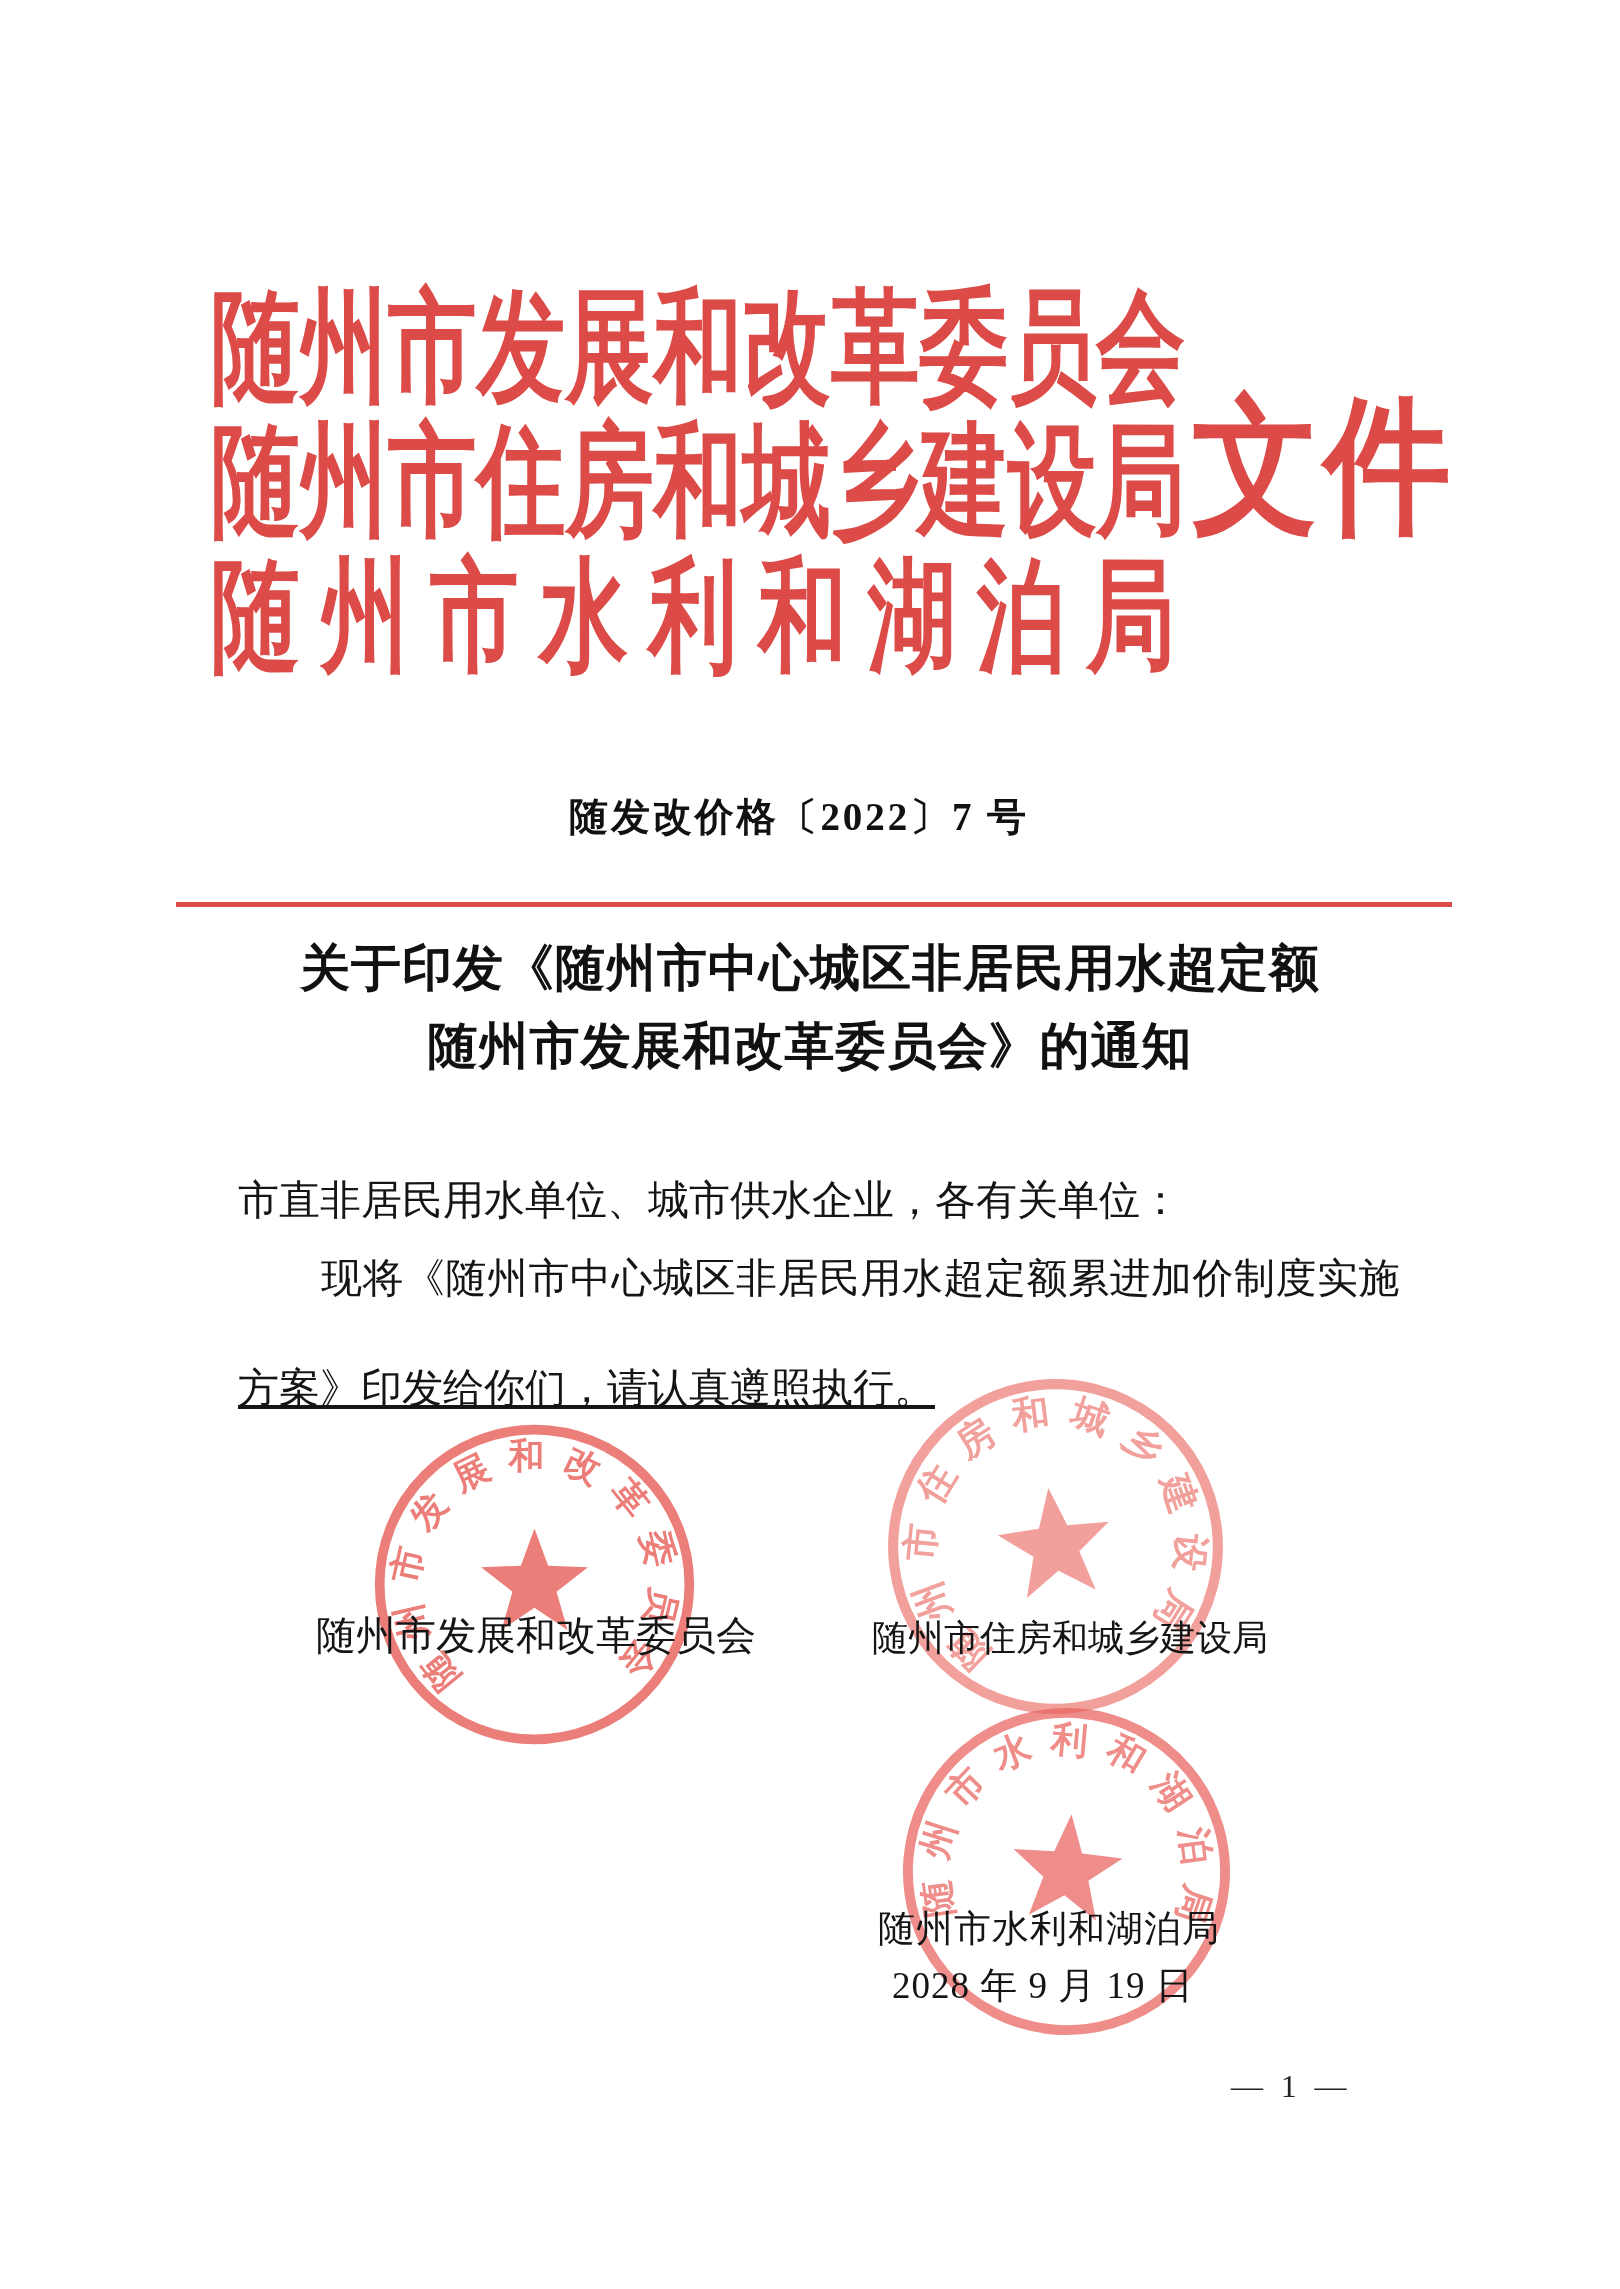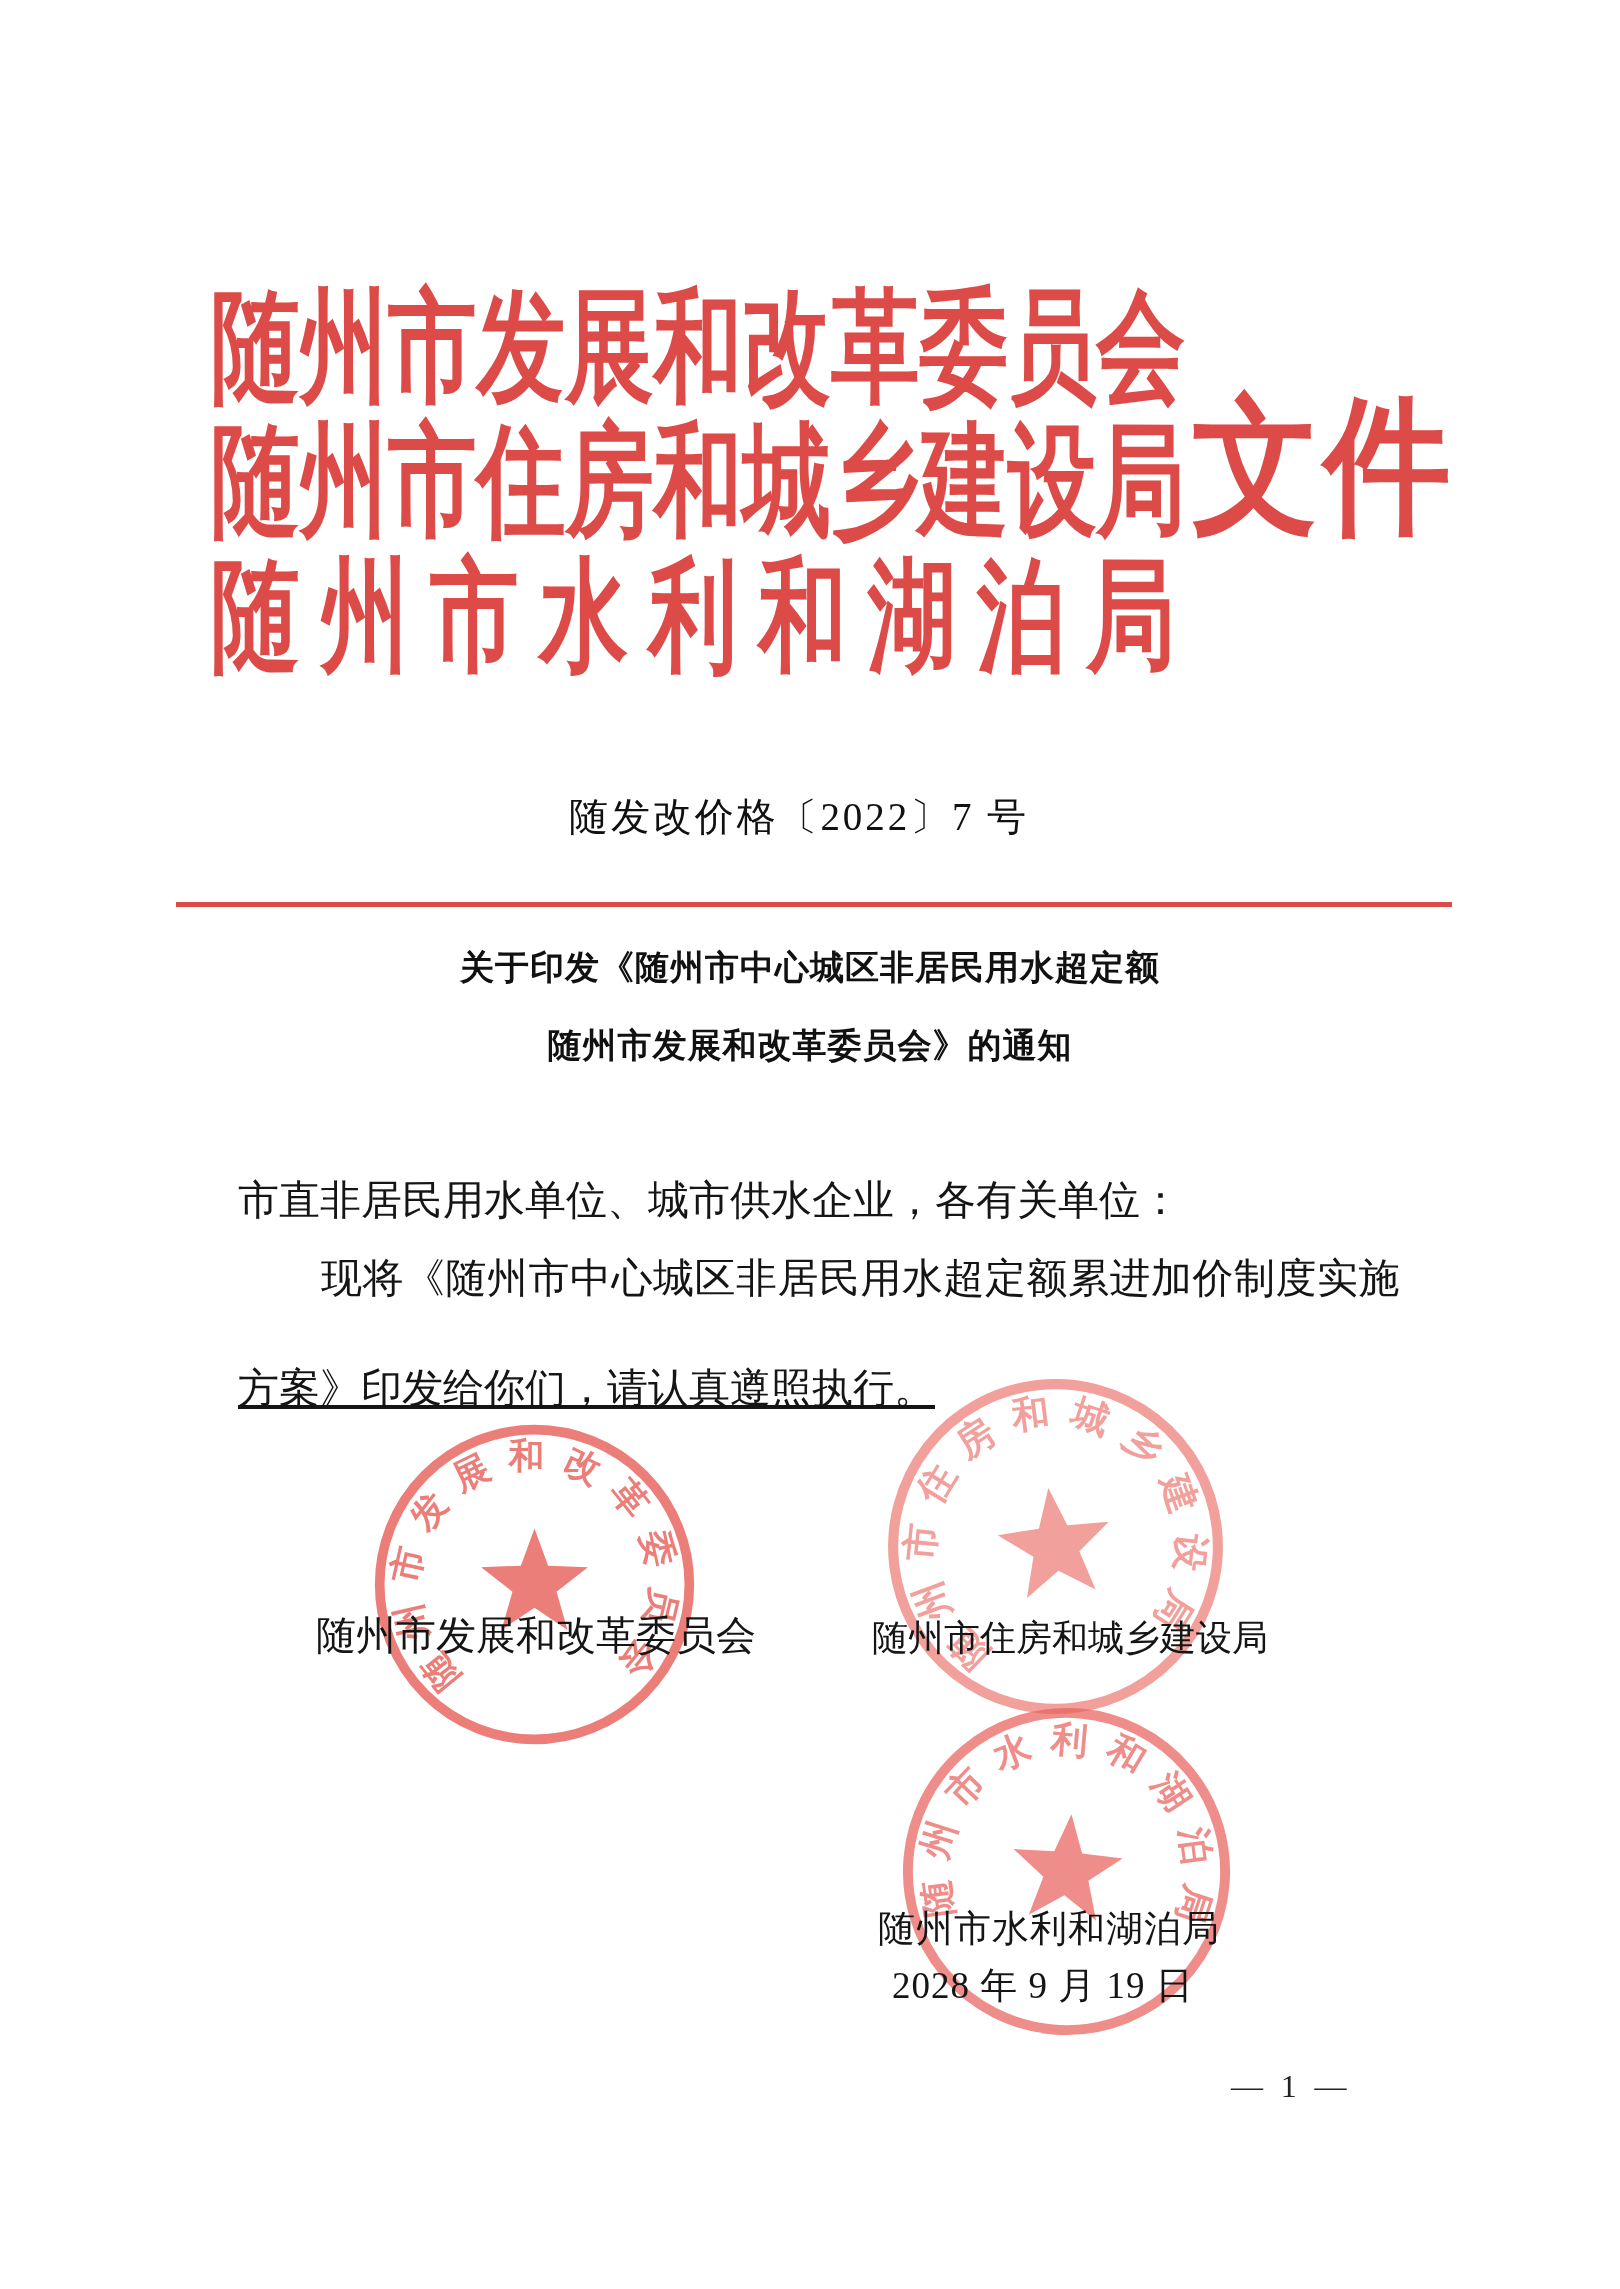--- a/index.html
+++ b/index.html
@@ -31,29 +31,30 @@
     font-weight:700;font-size:149px;line-height:1;
     color:var(--header-red);white-space:nowrap;
     transform:scaleX(0.85);transform-origin:left top;
     letter-spacing:5.9px;
   }
   
   .doc-number{
     position:absolute;left:0;top:790px;width:1598px;
     text-align:center;font-size:39px;letter-spacing:2.9px;
     color:#111;
+    font-weight:bold;
   }
   .red-rule{
     position:absolute;left:176px;top:902px;width:1276px;height:4.9px;
     background:var(--header-red);
   }
   
   .title{position:absolute;left:0;top:929px;width:1620px;text-align:center;}
   .title div{
-    font-size:34px;font-weight:800;line-height:78px;color:#111;
+    font-size:50px;font-weight:800;line-height:78px;color:#111;
     letter-spacing:1px;
     text-align:center;
   }
   
   .body-line{position:absolute;font-size:41px;line-height:1;color:#151515;white-space:nowrap;z-index:3;}
   .salutation{left:238px;top:1180px;}
   .para1{left:321px;top:1258px;letter-spacing:0.5px;}
   .para2{left:238px;top:1368px;text-decoration:underline;}
   
   .sig{position:absolute;font-size:40px;line-height:1;color:#151515;white-space:nowrap;z-index:3;}

